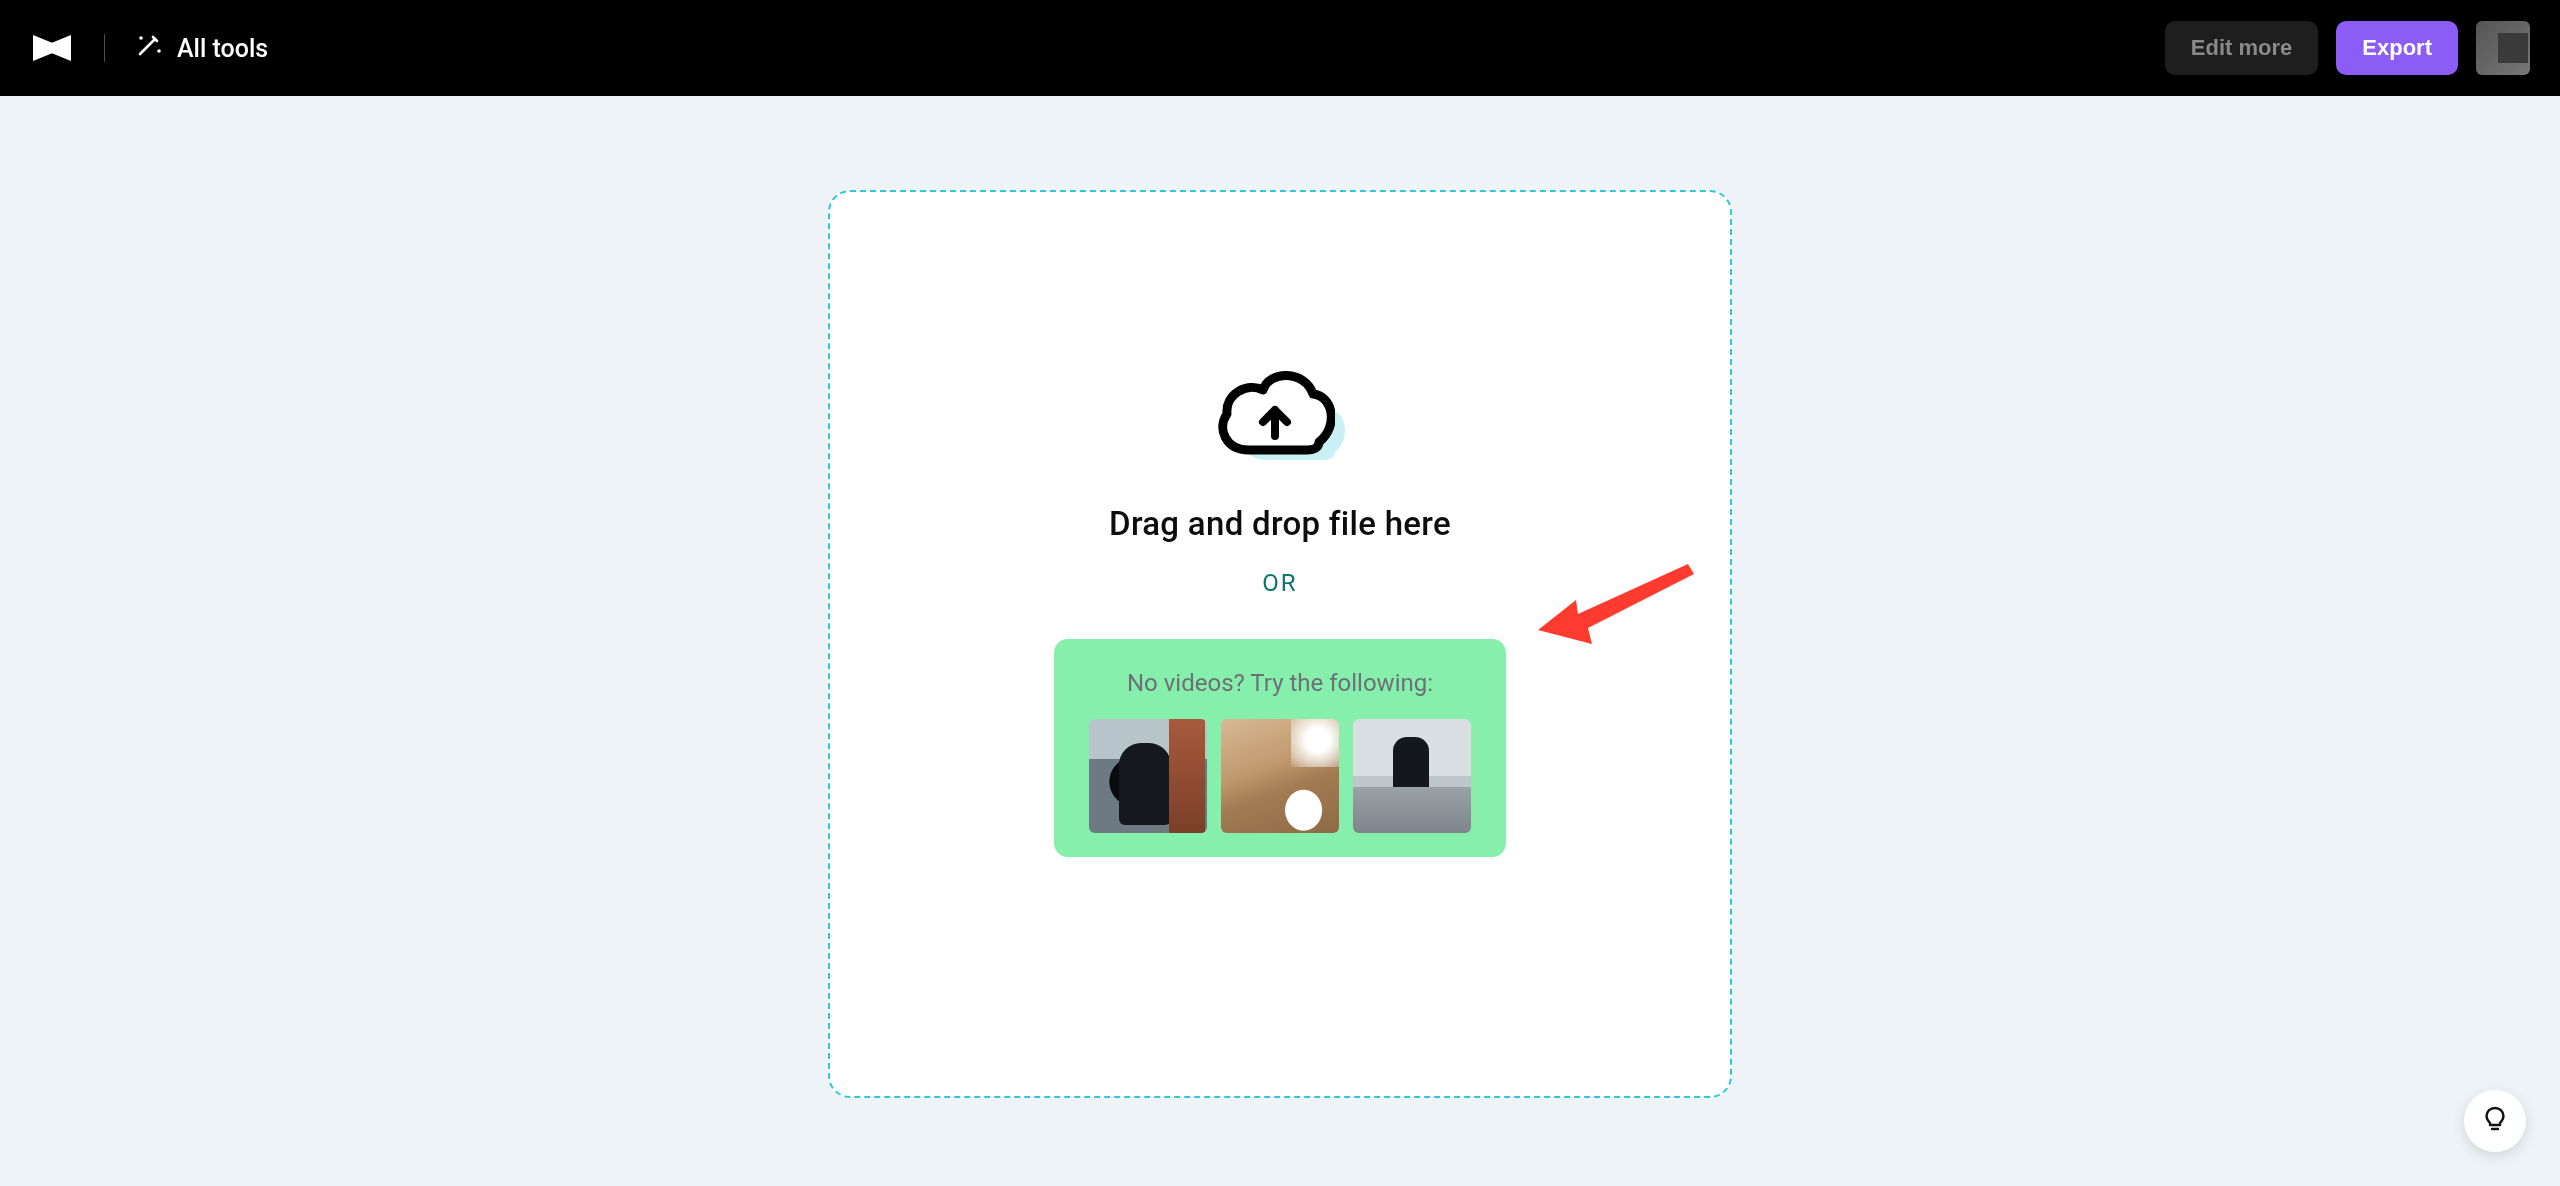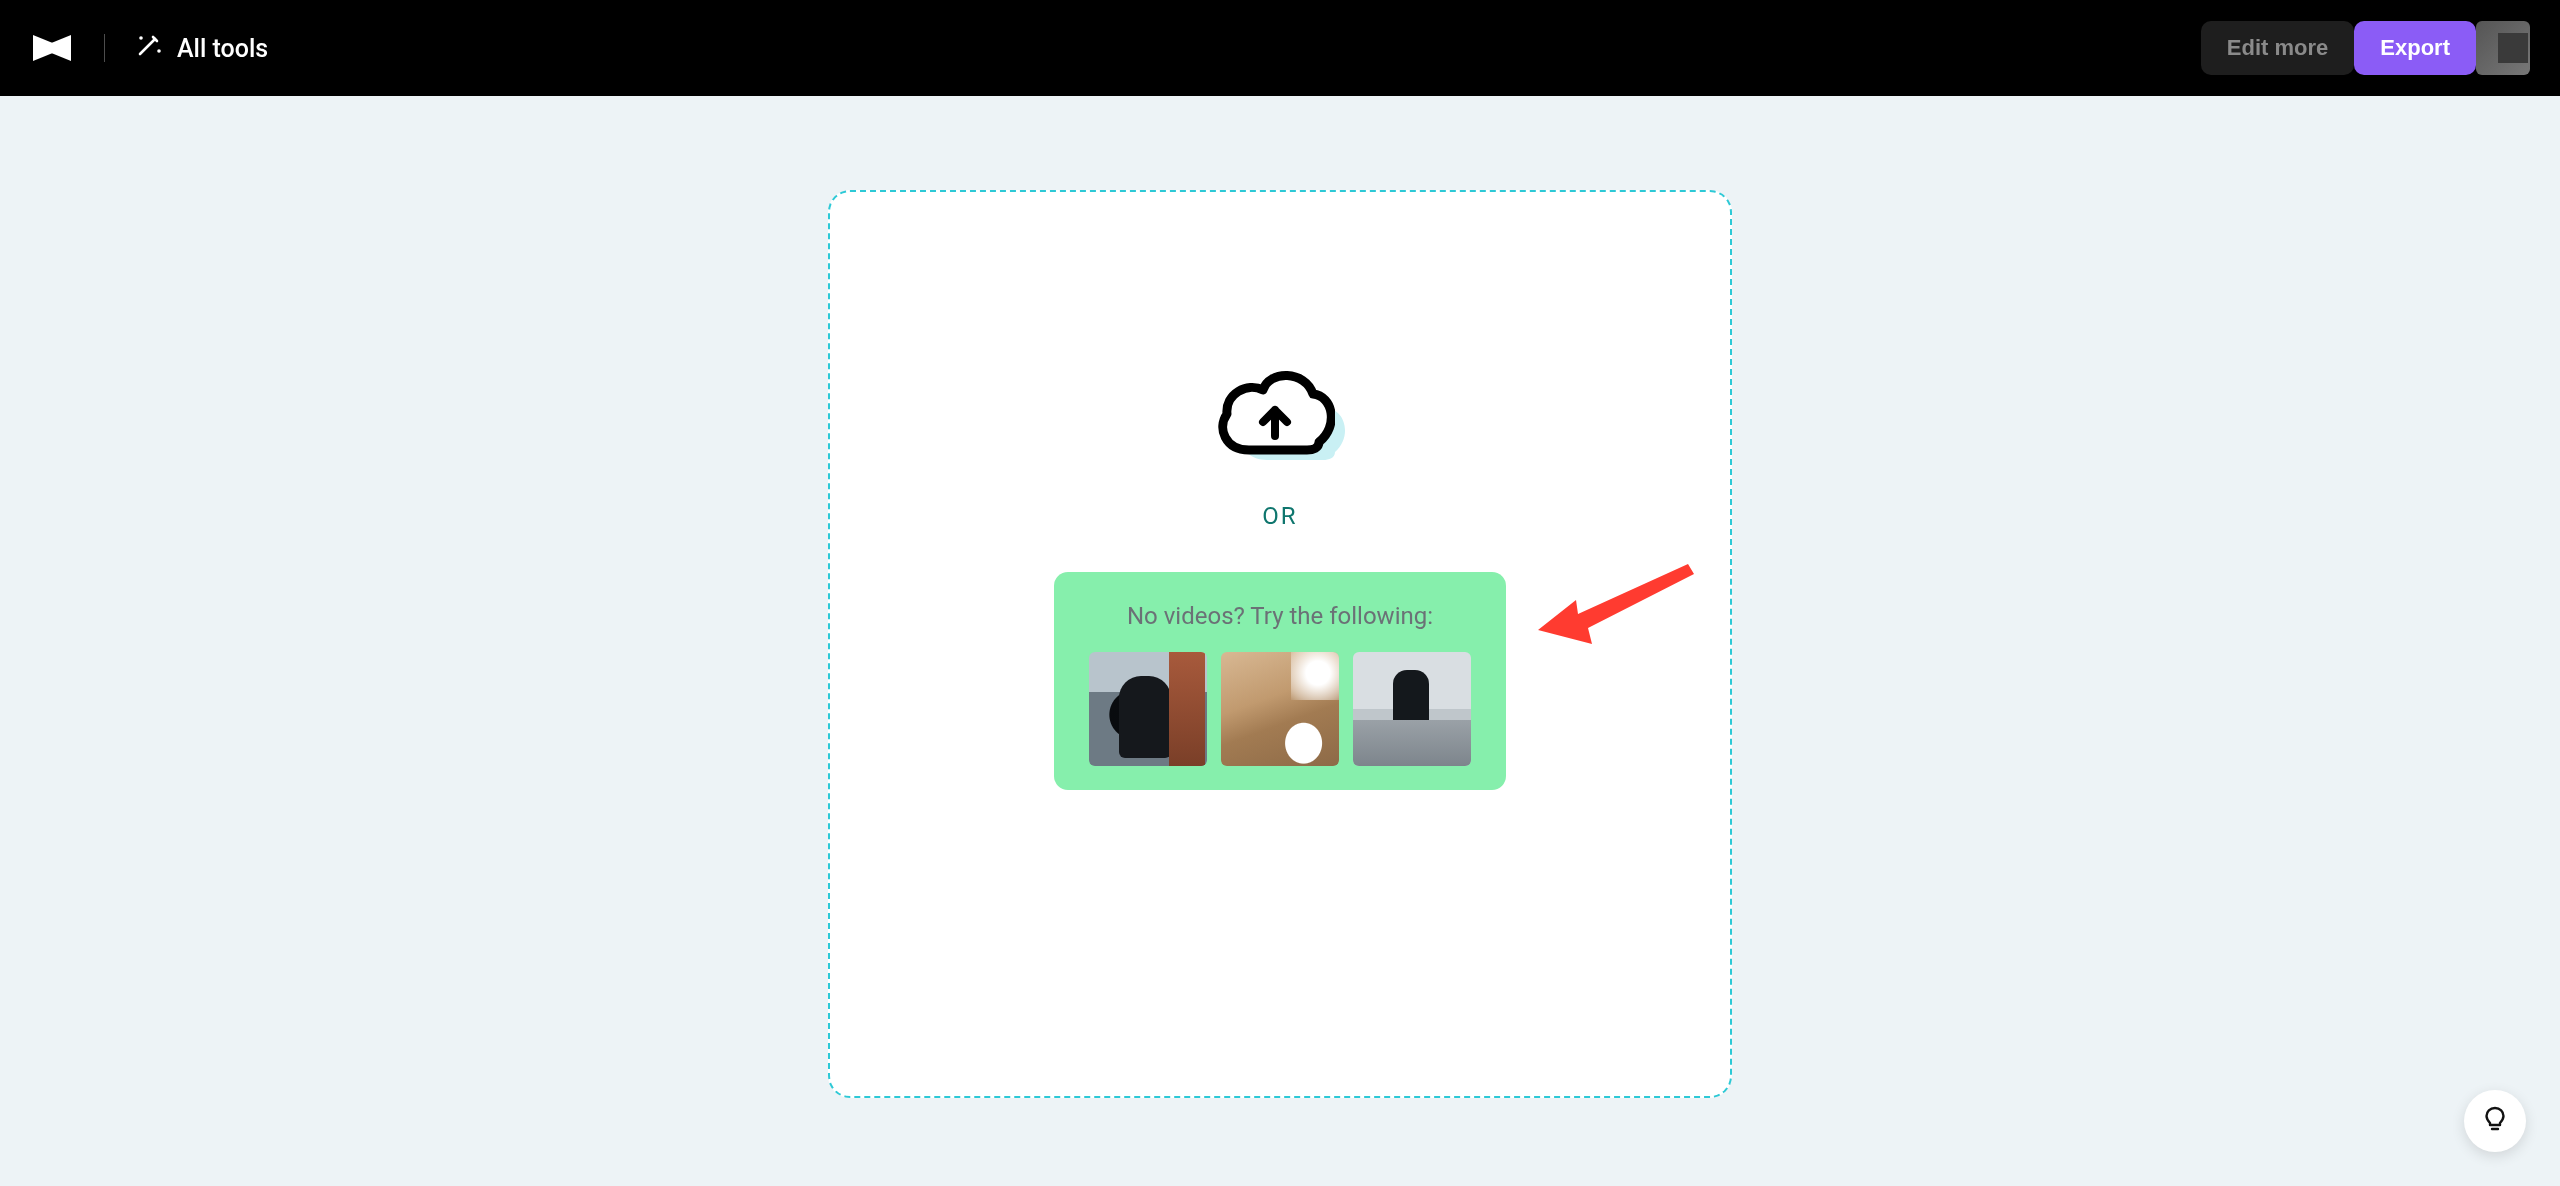--- a/index.html
+++ b/index.html
@@ -37,20 +37,21 @@
     align-items: center;
     gap: 14px;
     font-size: 25px;
     font-weight: 500;
     cursor: pointer;
   }
   .header-right {
     margin-left: auto;
     display: flex;
     align-items: center;
+    gap: 18px;
   }
   .btn {
     border: none;
     border-radius: 10px;
     padding: 14px 26px;
     font-size: 22px;
     font-weight: 600;
     cursor: pointer;
   }
   .btn-ghost {
@@ -293,20 +294,21 @@
       <svg class="cloud-shadow" width="118" height="98" viewBox="0 0 118 98">
         <path d="M34 80 C12 80 4 62 12 48 C12 30 30 20 44 26 C50 8 82 6 92 28 C112 28 120 56 102 72 C102 78 96 80 90 80 Z" fill="#c9f0f4"></path>
       </svg>
 
       <svg class="cloud-main" width="120" height="100" viewBox="0 0 120 100">
         <path d="M34 84 C10 84 2 62 12 48 C10 28 32 16 48 24 C54 4 90 4 98 28 C118 30 124 60 104 76 C104 82 98 84 92 84 Z" fill="#fff" stroke="#000" stroke-width="9" stroke-linejoin="round"></path>
         <path d="M60 70 L60 44 M60 44 L48 56 M60 44 L72 56" fill="none" stroke="#000" stroke-width="8" stroke-linecap="round" stroke-linejoin="round"></path>
       </svg>
     </div>
 
+    <div class="dz-title">Drag and drop file here</div>
     <div class="dz-or">OR</div>
 
 
     <div class="samples">
       <div class="samples-title">No videos? Try the following:</div>
       <div class="thumbs">
         <div class="thumb thumb1"></div>
         <div class="thumb thumb2"></div>
         <div class="thumb thumb3"></div>
       </div>

